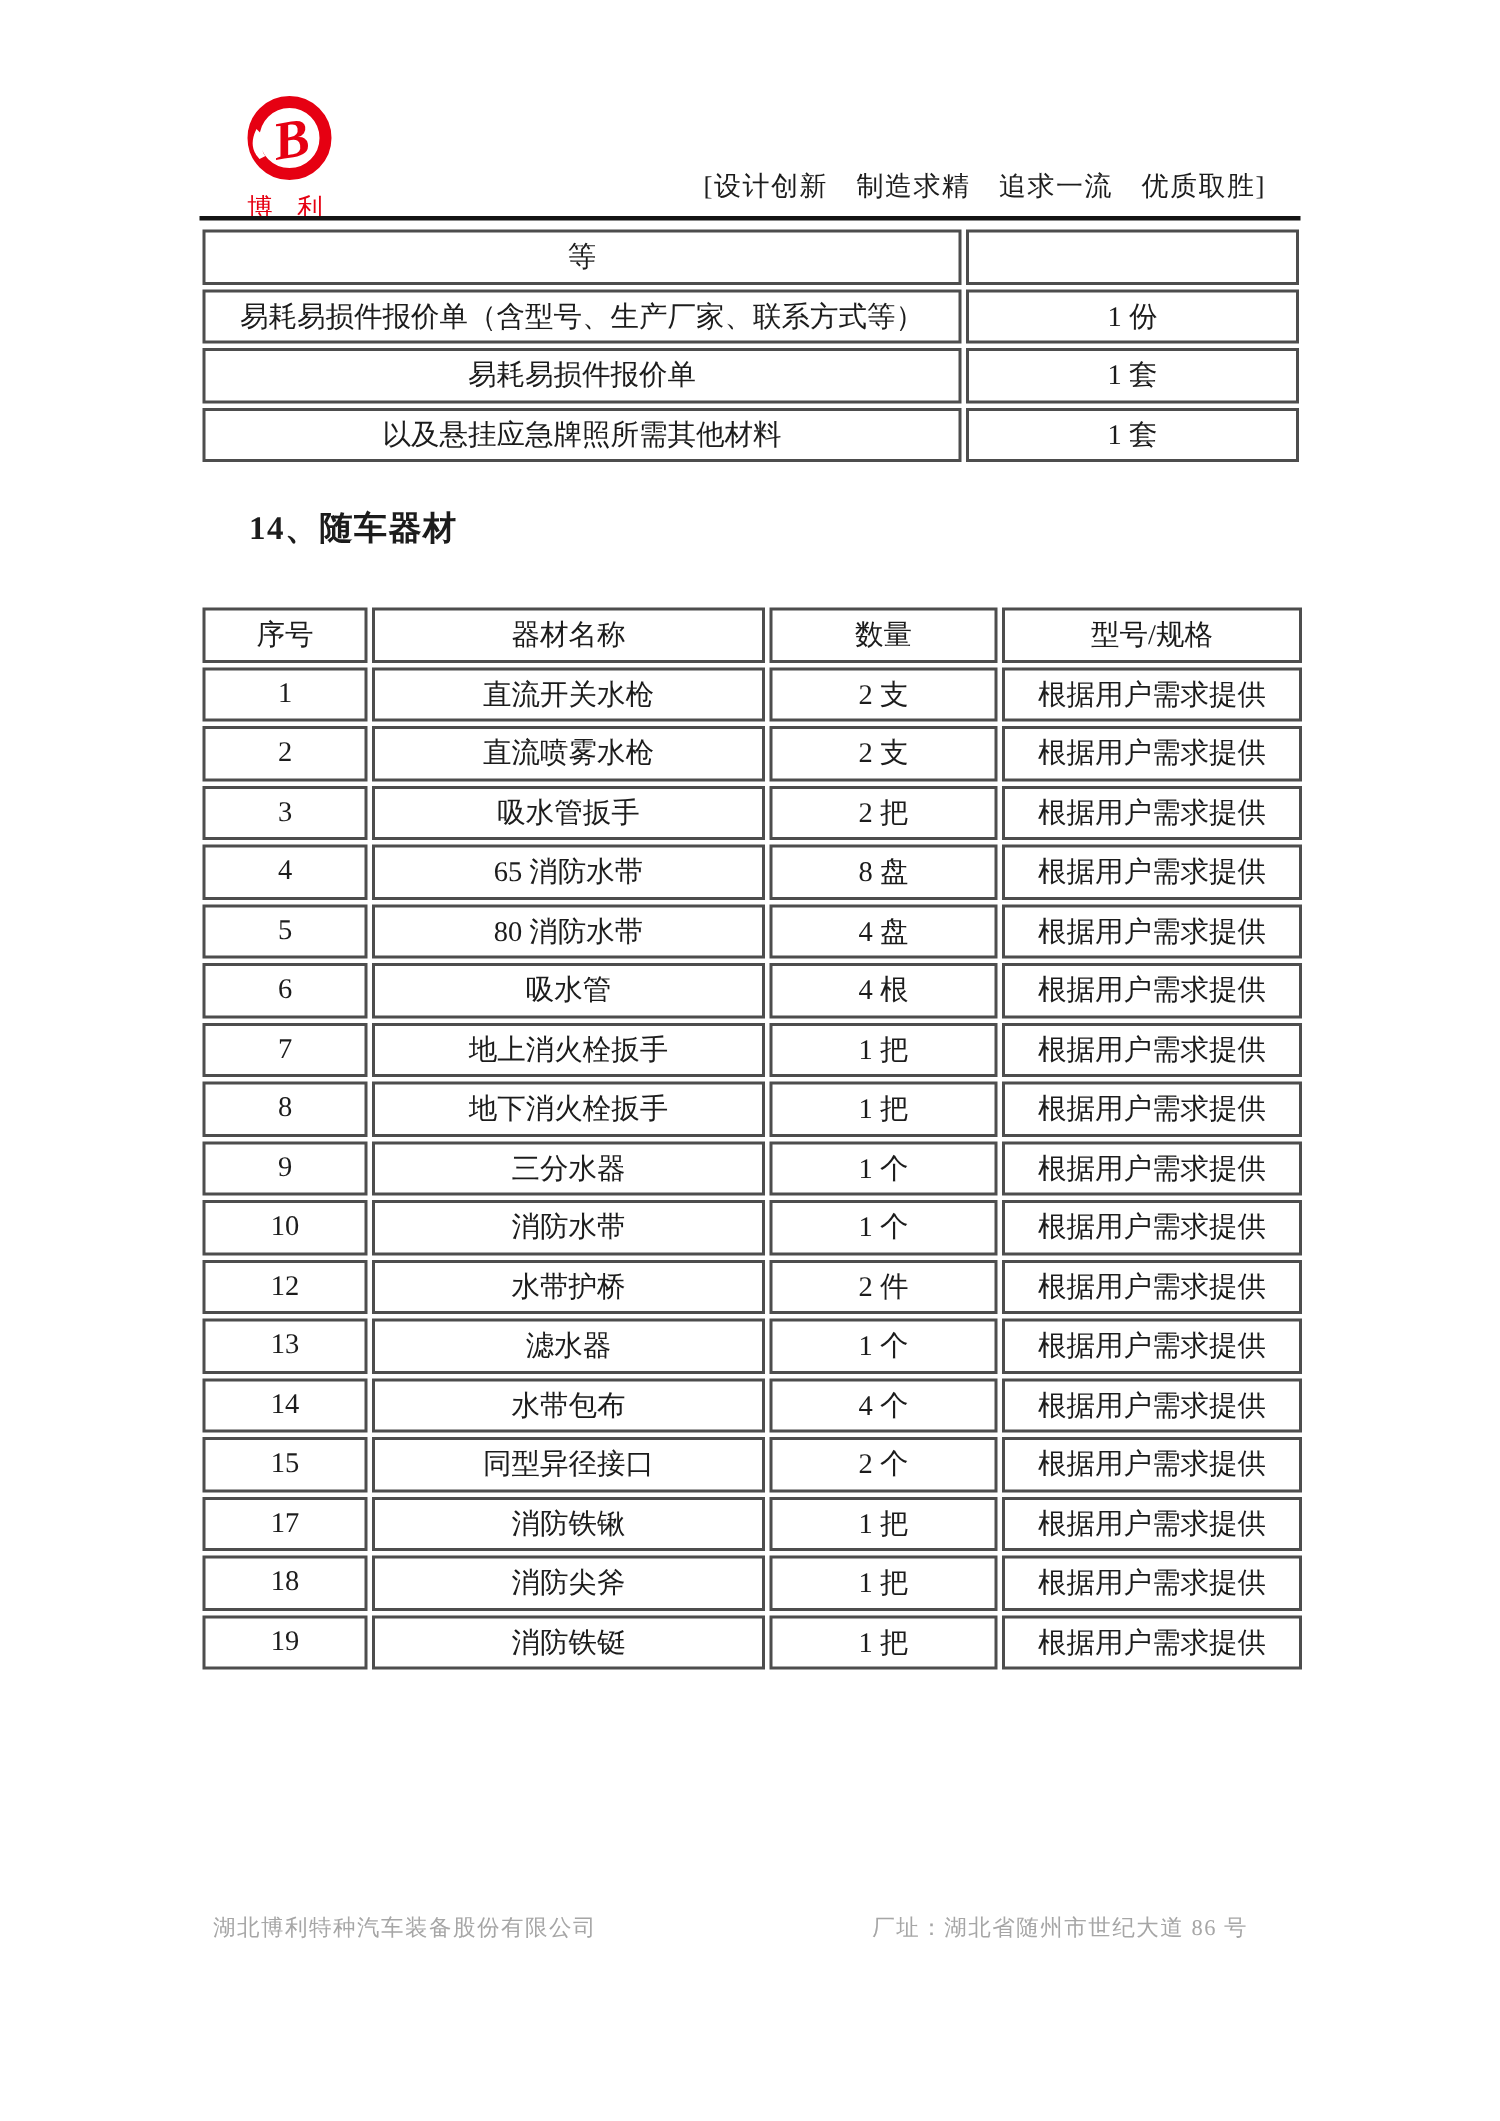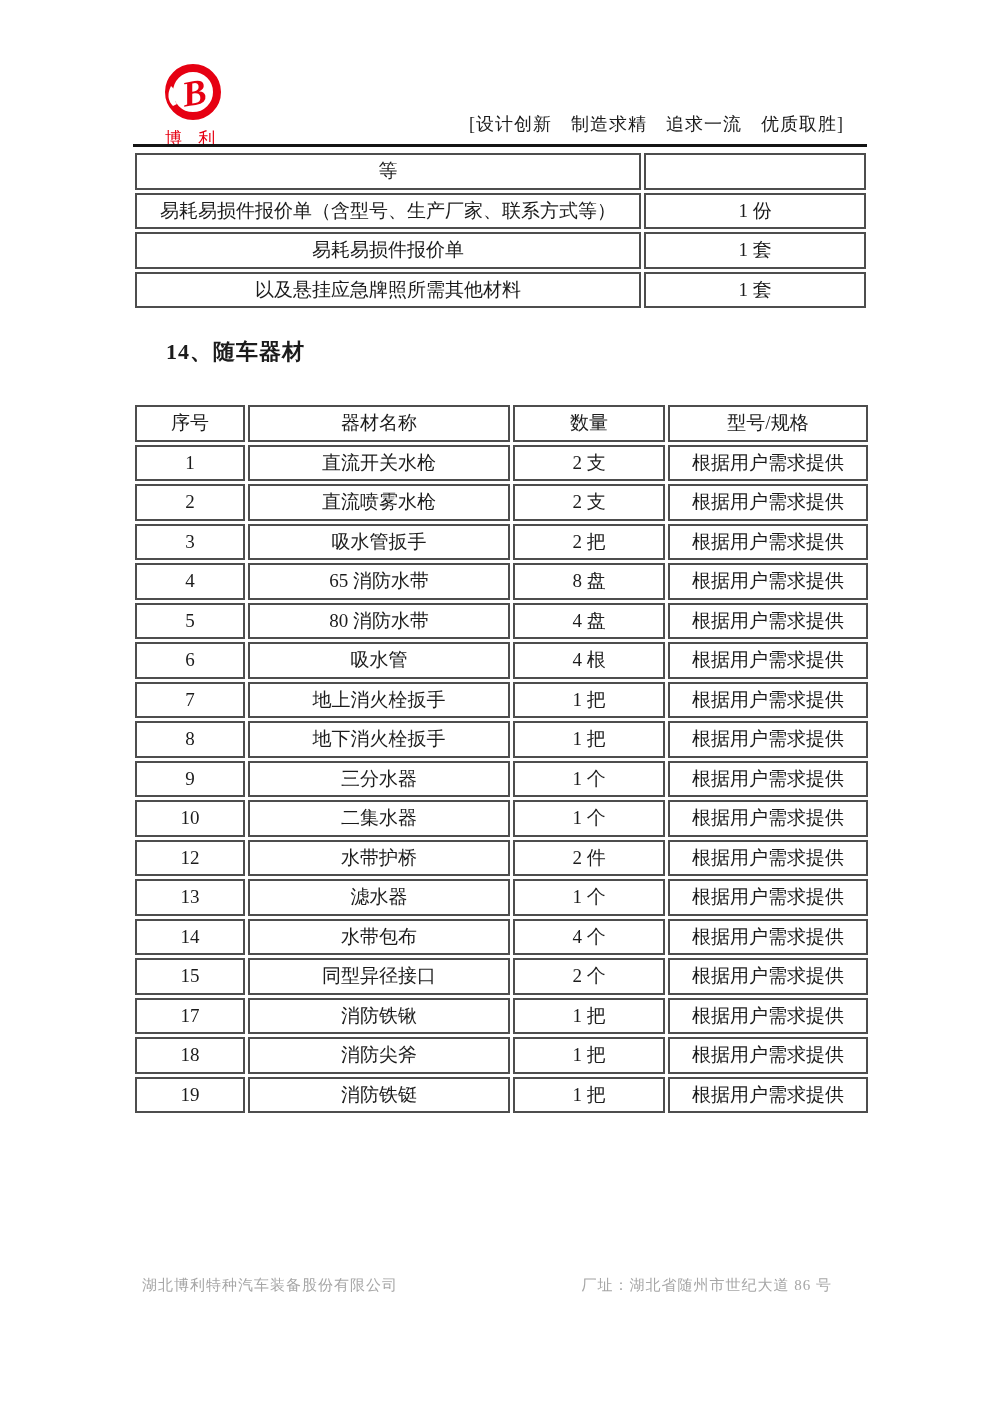--- a/index.html
+++ b/index.html
@@ -230,21 +230,21 @@
 
         <tr>
           <td>9</td>
           <td>三分水器</td>
           <td>1 个</td>
           <td>根据用户需求提供</td>
         </tr>
 
         <tr>
           <td>10</td>
-          <td>二集水器</td>
+          <td>消防水带</td>
           <td>1 个</td>
           <td>根据用户需求提供</td>
         </tr>
 
 
         <tr>
           <td>12</td>
           <td>水带护桥</td>
           <td>2 件</td>
           <td>根据用户需求提供</td>

